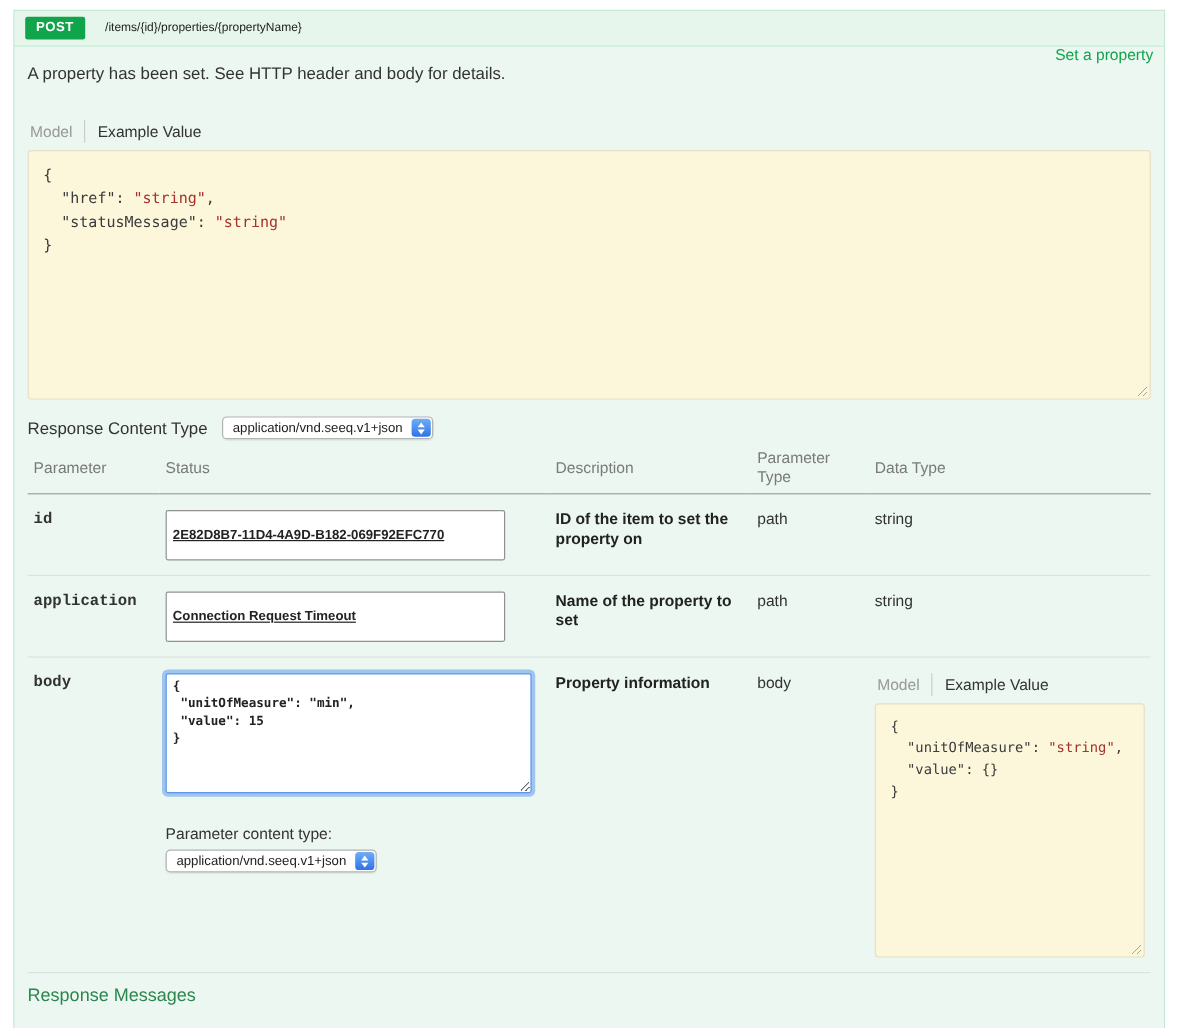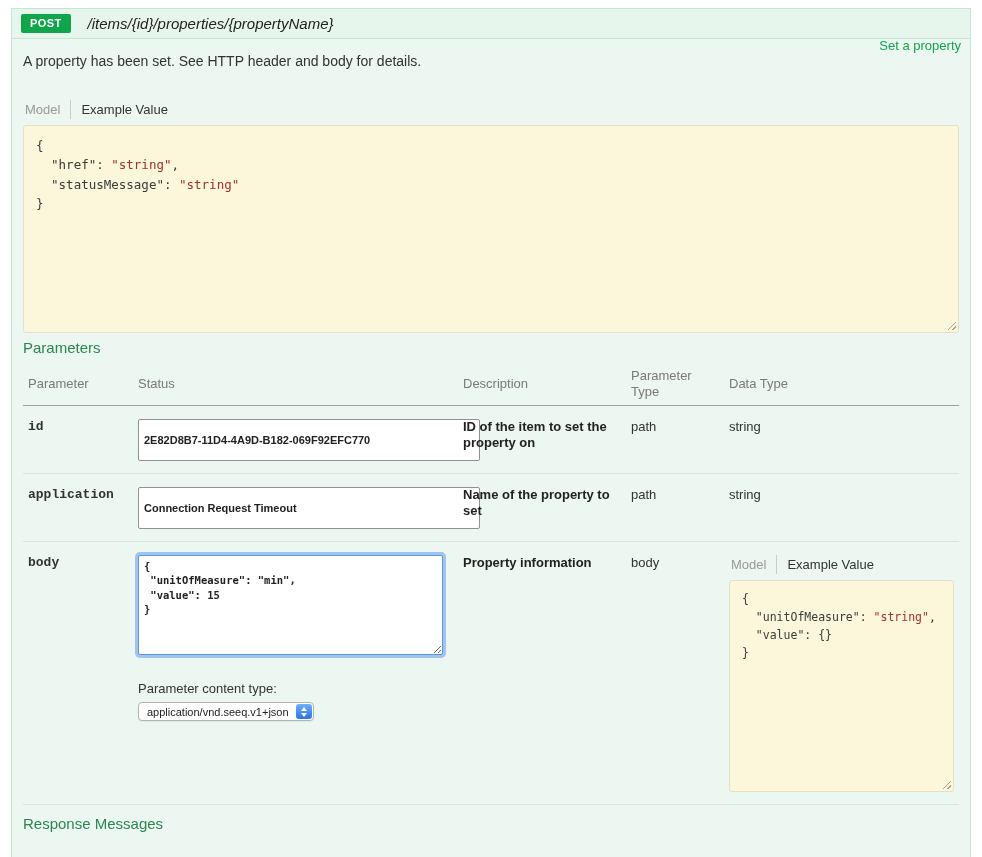--- a/index.html
+++ b/index.html
@@ -23,21 +23,21 @@
   
   .op-header{
     display:flex;align-items:center;height:31px;
     background:var(--panel-head-bg);border:1px solid var(--panel-border);
     padding:0 9px;cursor:pointer;
   }
   .method-badge{
     background:var(--green);color:#fff;font-size:11px;font-weight:bold;
     letter-spacing:.4px;padding:4px 9px;border-radius:2px;line-height:1;
   }
-  .op-path{margin-left:17px;font-size:15px;color:#222;font-style:italic;}
+  .op-path{margin-left:17px;font-size:10px;color:#222;}
   .op-summary{margin-left:auto;color:var(--green);font-size:13px;text-decoration:none;cursor:pointer;margin-top:44px;}
 
   
   .op-content{
     border:1px solid var(--panel-border);border-top:0;
     background:var(--content-bg);padding:14px 11px 20px;
   }
   h4.sec{color:var(--heading-green);font-size:15px;font-weight:400;margin:6px 0 8px;}
   .desc-text{font-size:14px;margin:0 0 31px;color:#333;}
 
@@ -83,22 +83,22 @@
   table.params{width:100%;border-collapse:collapse;margin-top:4px;table-layout:fixed;}
   .params th{
     font-weight:400;color:#7a7a7a;text-align:left;font-size:13px;line-height:1.2;
     padding:4px 5px 6px;border-bottom:1px solid #9aa39c;vertical-align:middle;
   }
   .params td{
     vertical-align:top;padding:13px 5px 12px;border-bottom:1px solid #d9e4dc;font-size:13px;
   }
   td.p-name{font-family:Liberation Mono, monospace;font-weight:bold;font-size:13px;}
   .value-input{
-    width:342px;height:21px;border:1px solid #919191;border-radius:2px;padding:20px 5px;
-    font-family:"Liberation Sans",sans-serif;font-size:11px;font-weight:bold;color:#222;background:#fff;
+    width:283px;height:21px;border:1px solid #919191;border-radius:2px;padding:20px 5px;
+    font-family:"Liberation Sans",sans-serif;font-size:11px;font-weight:bold;color:#222;background:#fff;text-decoration:underline;
   }
   td.p-desc{font-weight:bold;color:#222;line-height:1.25;}
   .body-textarea{
     display:block;width:305px;height:100px;
     border:1px solid #5d95e8;border-radius:2px;
     box-shadow:0 0 0 3px rgba(97,155,235,.55);
     padding:3px 5px;background:#fff;
     font-family:"DejaVu Sans Mono",monospace;font-size:10.5px;font-weight:bold;
     line-height:1.35;color:#222;resize:both;
   }
@@ -122,22 +122,31 @@
     <div class="tabs">
       <span class="tab">Model</span>
       <span class="tab active">Example Value</span>
     </div>
 
     <pre class="code-box big"><code>{
   "href": <span class="str">"string"</span>,
   "statusMessage": <span class="str">"string"</span>
 }</code><span class="grip"></span></pre>
 
-
-    <h4 class="sec">Parameters</h4>
+    <div class="rct-row">
+      <span class="rct-label">Response Content Type</span>
+      <span class="mac-select">
+        <span>application/vnd.seeq.v1+json</span>
+        <span class="stepper">
+            <span class="arr-up"></span>
+            <span class="arr-down"></span>
+          </span>
+      </span>
+    </div>
+
 
     <table class="params">
       <colgroup>
         <col style="width:110px">
           <col style="width:325px">
           <col style="width:168px">
           <col style="width:98px">
           <col>
       </colgroup>
       <thead>

